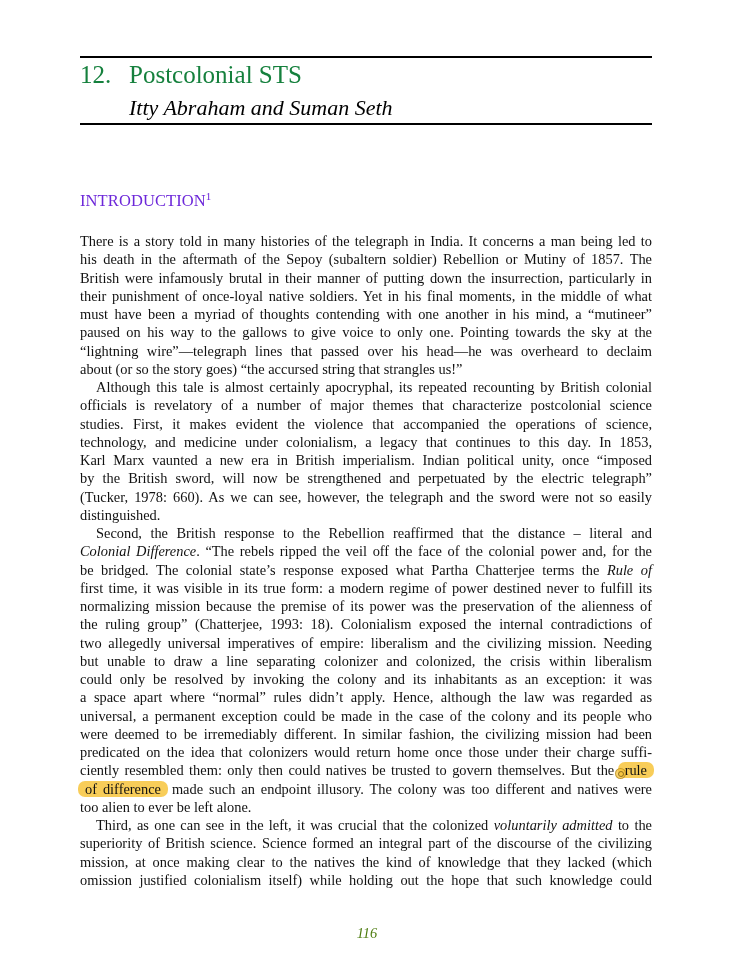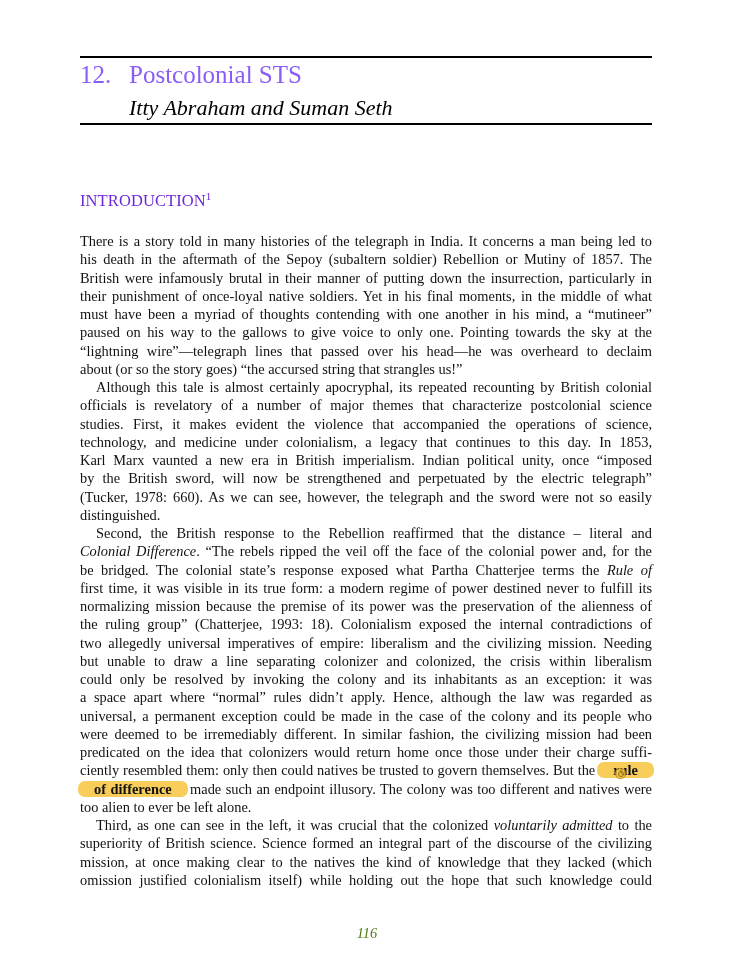--- a/index.html
+++ b/index.html
@@ -25,21 +25,21 @@
     #rule-top { top: 56px; }
     #rule-bottom { top: 123px; }
 
     .chapter-title {
       position: absolute;
       left: 80px;
       top: 59px;
       font-size: 25px;
       line-height: 32px;
       white-space: nowrap;
-      color: #8b5cf6;
+      color: #15803d;
     }
     .chapter-title .num {
       display: inline-block;
       width: 49px;
     }
     .chapter-authors {
       position: absolute;
       left: 129px;
       top: 96px;
       font-size: 22px;
@@ -86,23 +86,22 @@
     }
     .line.indent {
       text-indent: 16px;
     }
     .line em { font-style: italic; }
 
     .hl {
       background: #f7c744;
       background: rgba(247, 196, 60, 0.85);
       border-radius: 7px;
-      padding: 0 16px;
+      padding: 0 7px;
       margin: 0 -2px;
-      font-weight: bold;
     }
 
     .cursor-marker {
       position: absolute;
       left: 615px;
       top: 768px;
       width: 11px;
       height: 11px;
       border-radius: 50%;
       background: rgba(247, 196, 60, 0.75);

